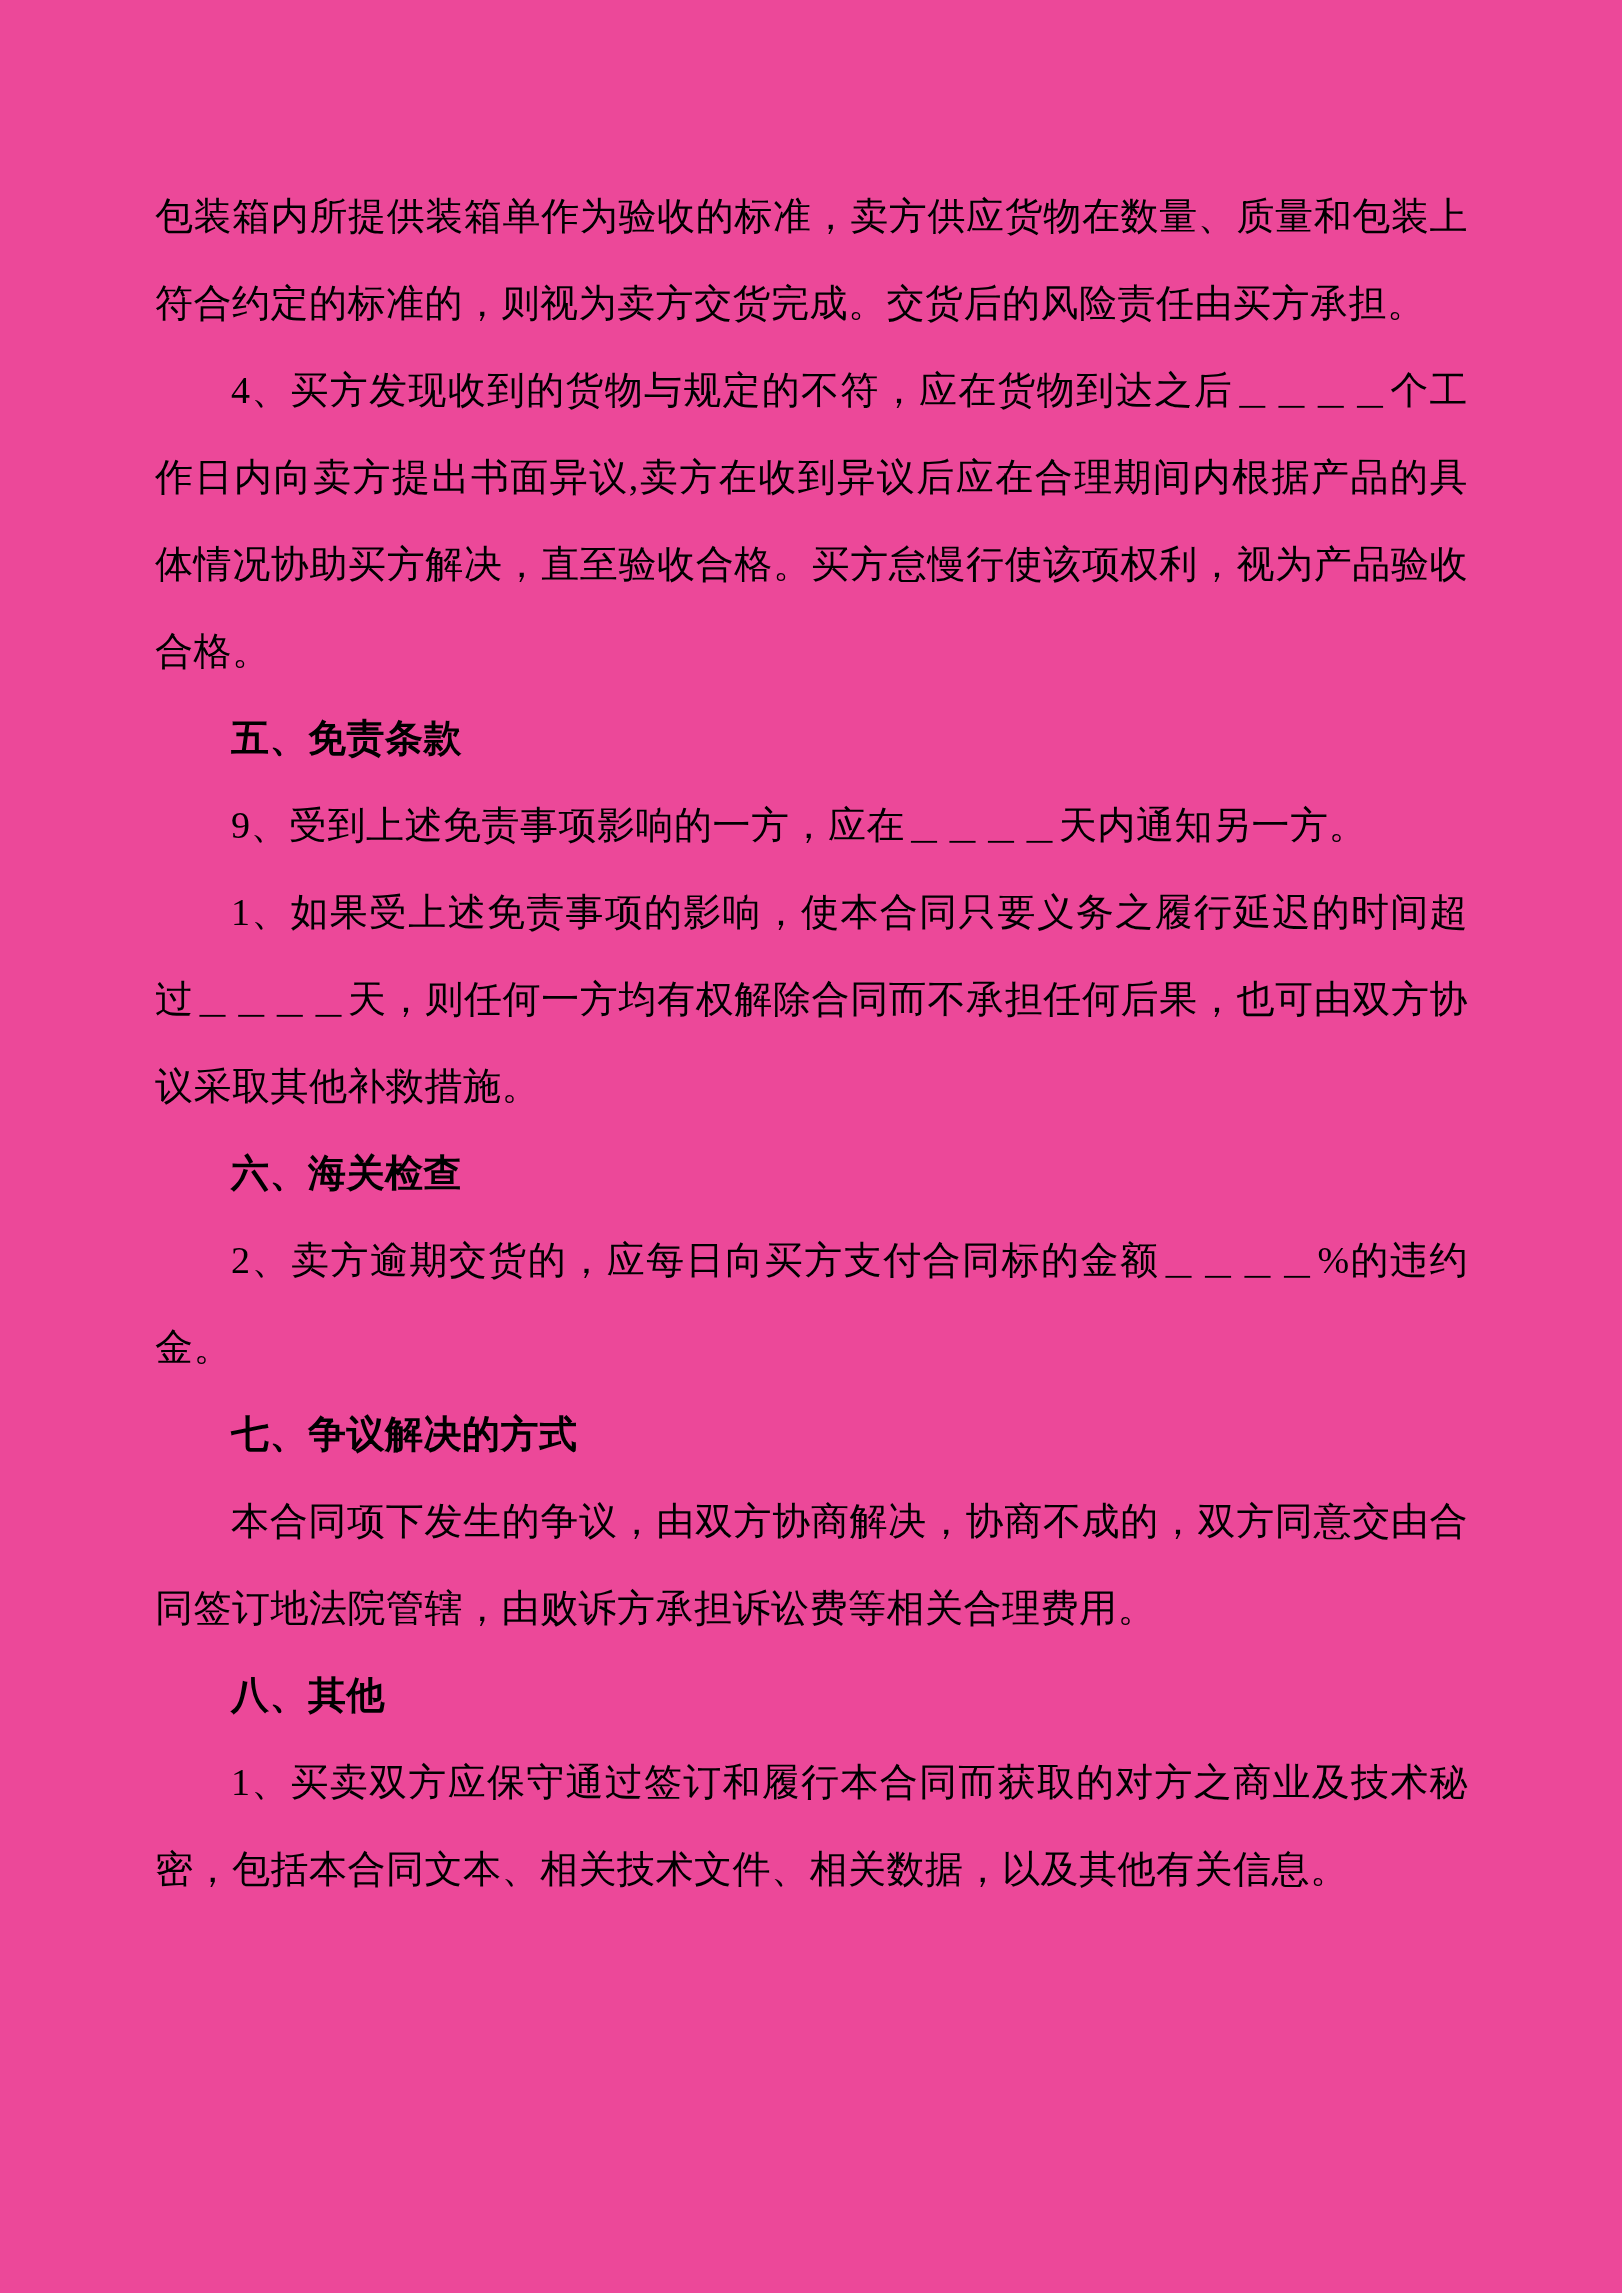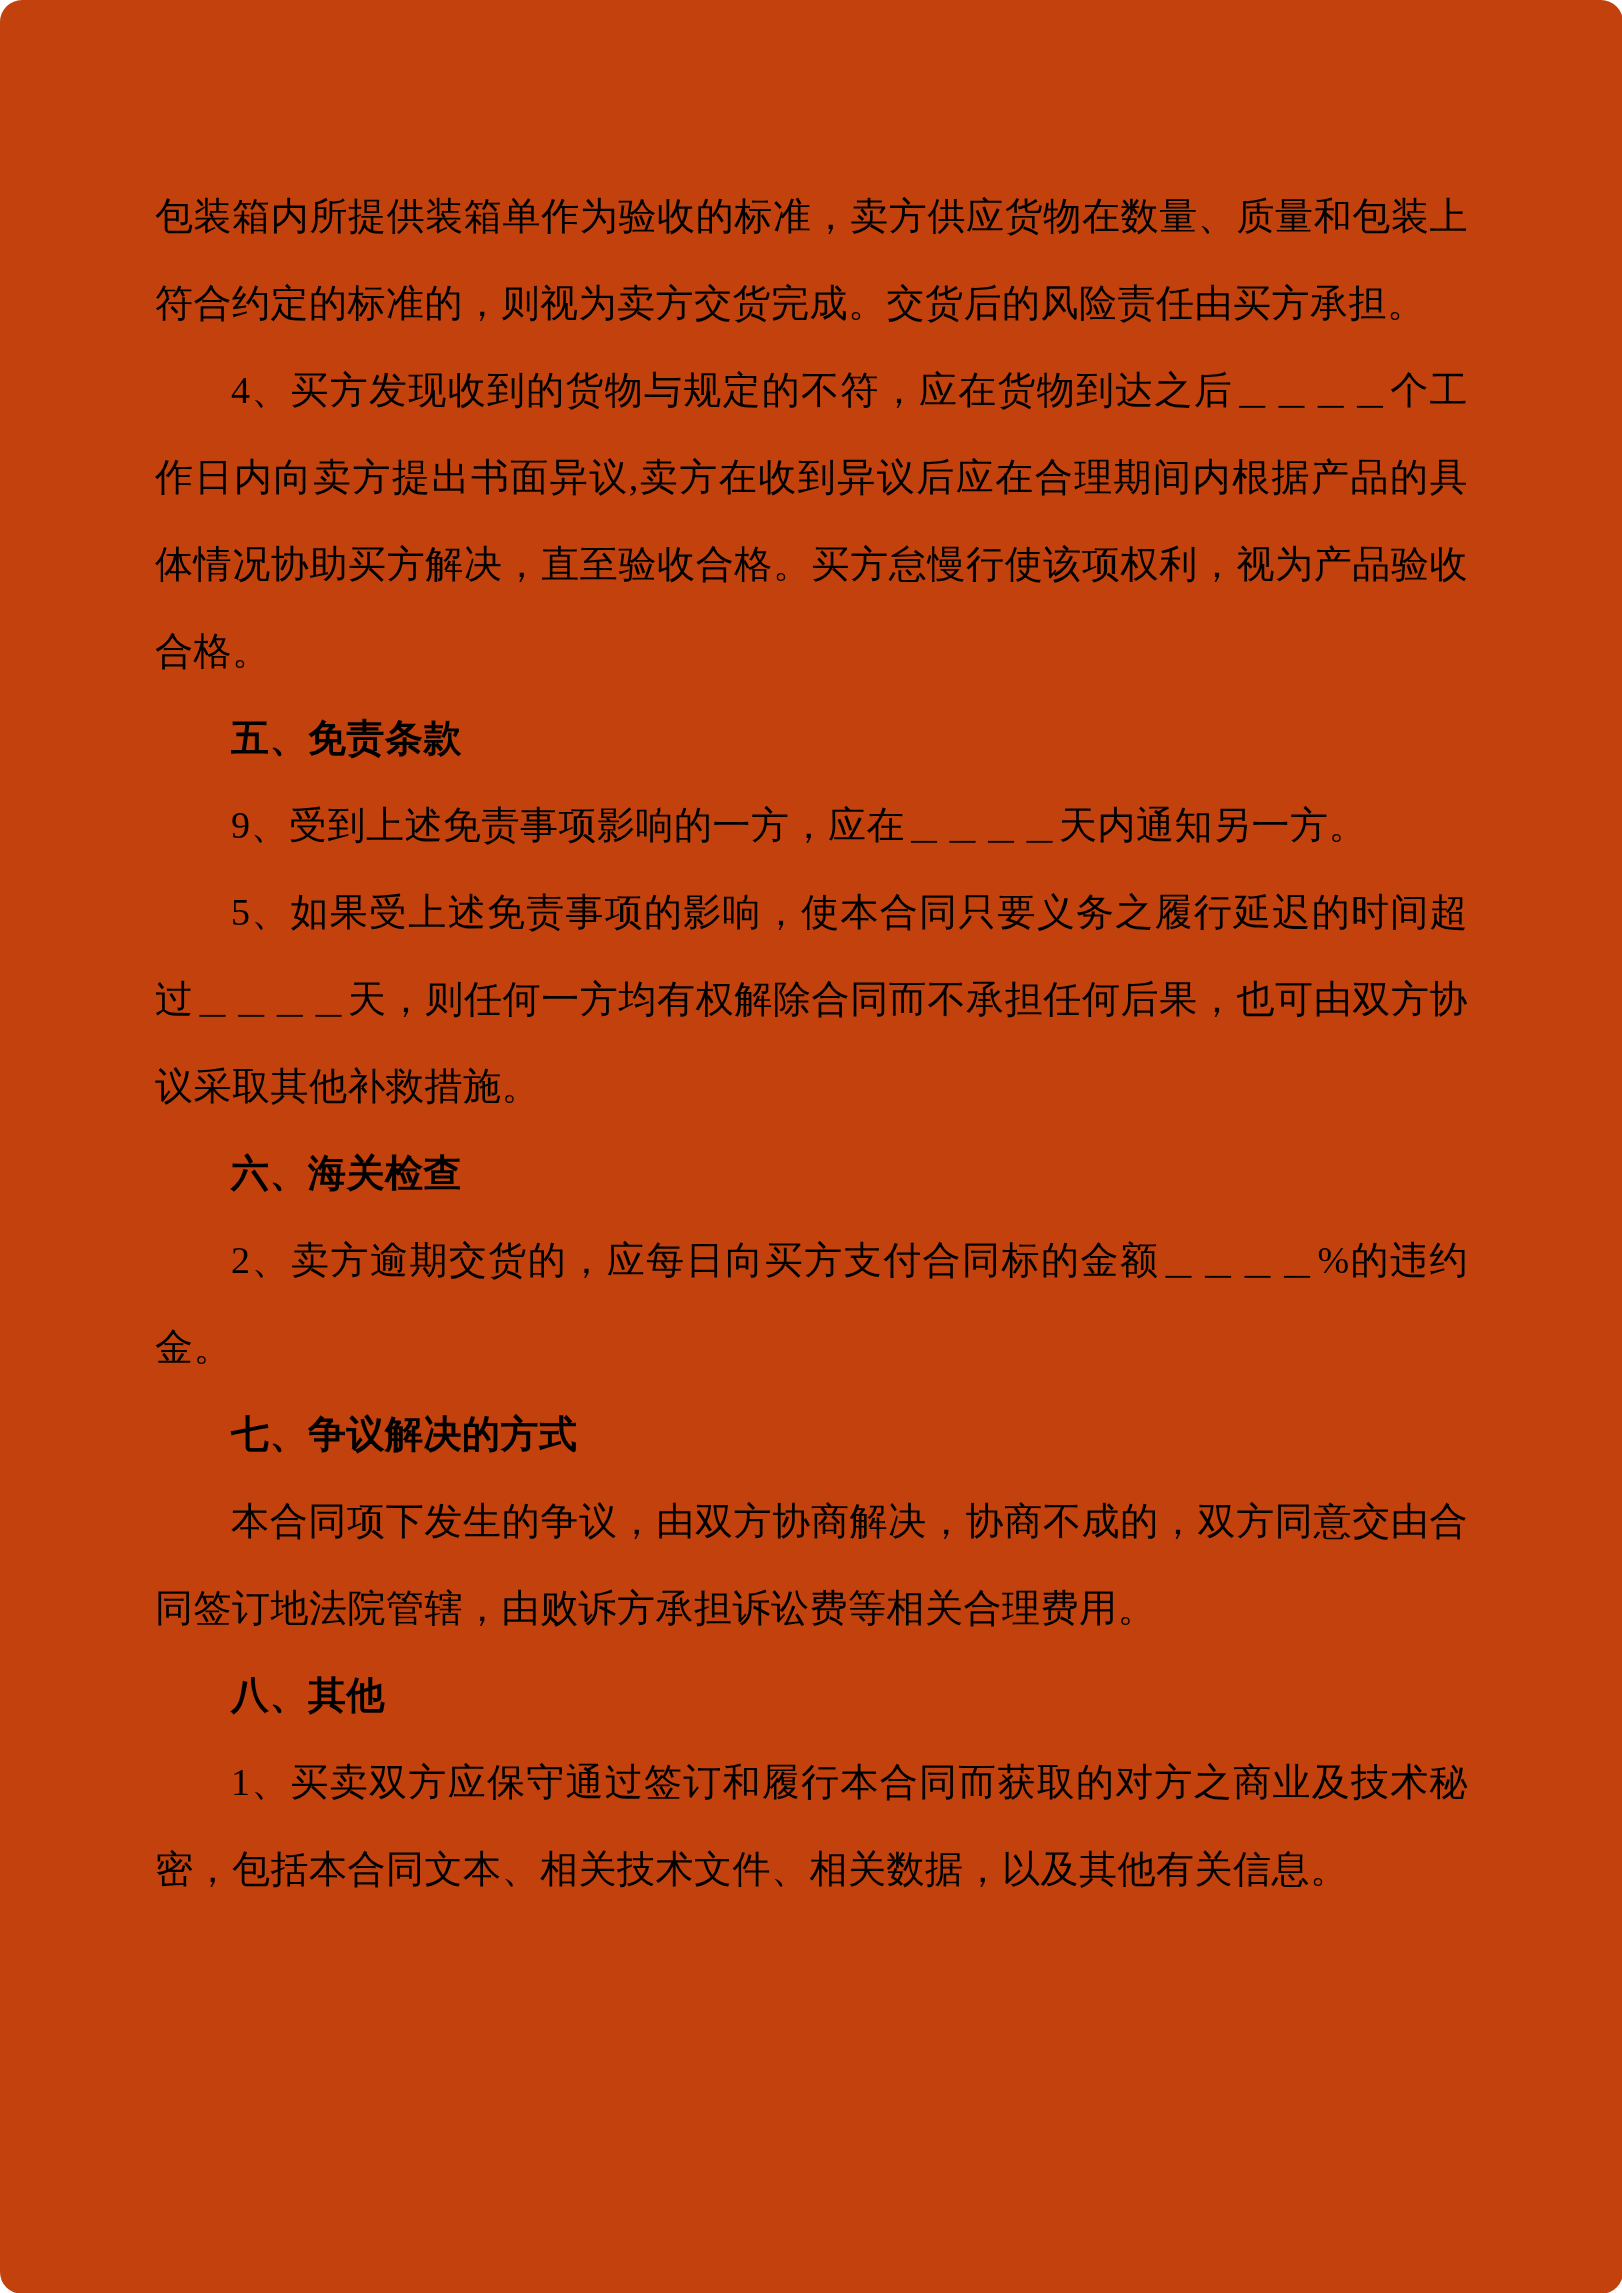--- a/index.html
+++ b/index.html
@@ -4,25 +4,24 @@
   <style>
     * { margin: 0; padding: 0; box-sizing: border-box; }
     html, body {
       background: #ffffff;
       font-family: "Liberation Serif", "DejaVu Serif", serif;
     }
     .page {
       position: relative;
       width: 1623px;
       height: 2294px;
-      background: #c2410c;
+      background: #ec4899;
       color: #000000;
       padding: 173px 155px 136px 155px;
       overflow: hidden;
-      border-radius: 22px;
     }
     .doc p {
       font-size: 38px;
       line-height: 87px;
       text-align: justify;
       text-justify: inter-ideograph;
       color: #000000;
       letter-spacing: 0.5px;
       word-break: break-all;
     }
@@ -37,21 +36,21 @@
   </style>
 </head>
 <body>
 
 <div class="page">
   <div class="doc">
     <p class="body">包装箱内所提供装箱单作为验收的标准，卖方供应货物在数量、质量和包装上符合约定的标准的，则视为卖方交货完成。交货后的风险责任由买方承担。</p>
     <p class="body indent">4、买方发现收到的货物与规定的不符，应在货物到达之后＿＿＿＿个工作日内向卖方提出书面异议,卖方在收到异议后应在合理期间内根据产品的具体情况协助买方解决，直至验收合格。买方怠慢行使该项权利，视为产品验收合格。</p>
     <p class="heading">五、免责条款</p>
     <p class="body indent">9、受到上述免责事项影响的一方，应在＿＿＿＿天内通知另一方。</p>
-    <p class="body indent">5、如果受上述免责事项的影响，使本合同只要义务之履行延迟的时间超过＿＿＿＿天，则任何一方均有权解除合同而不承担任何后果，也可由双方协议采取其他补救措施。</p>
+    <p class="body indent">1、如果受上述免责事项的影响，使本合同只要义务之履行延迟的时间超过＿＿＿＿天，则任何一方均有权解除合同而不承担任何后果，也可由双方协议采取其他补救措施。</p>
     <p class="heading">六、海关检查</p>
     <p class="body indent">2、卖方逾期交货的，应每日向买方支付合同标的金额＿＿＿＿%的违约金。</p>
     <p class="heading">七、争议解决的方式</p>
     <p class="body indent">本合同项下发生的争议，由双方协商解决，协商不成的，双方同意交由合同签订地法院管辖，由败诉方承担诉讼费等相关合理费用。</p>
     <p class="heading">八、其他</p>
     <p class="body indent">1、买卖双方应保守通过签订和履行本合同而获取的对方之商业及技术秘密，包括本合同文本、相关技术文件、相关数据，以及其他有关信息。</p>
   </div>
 </div>
 
 

